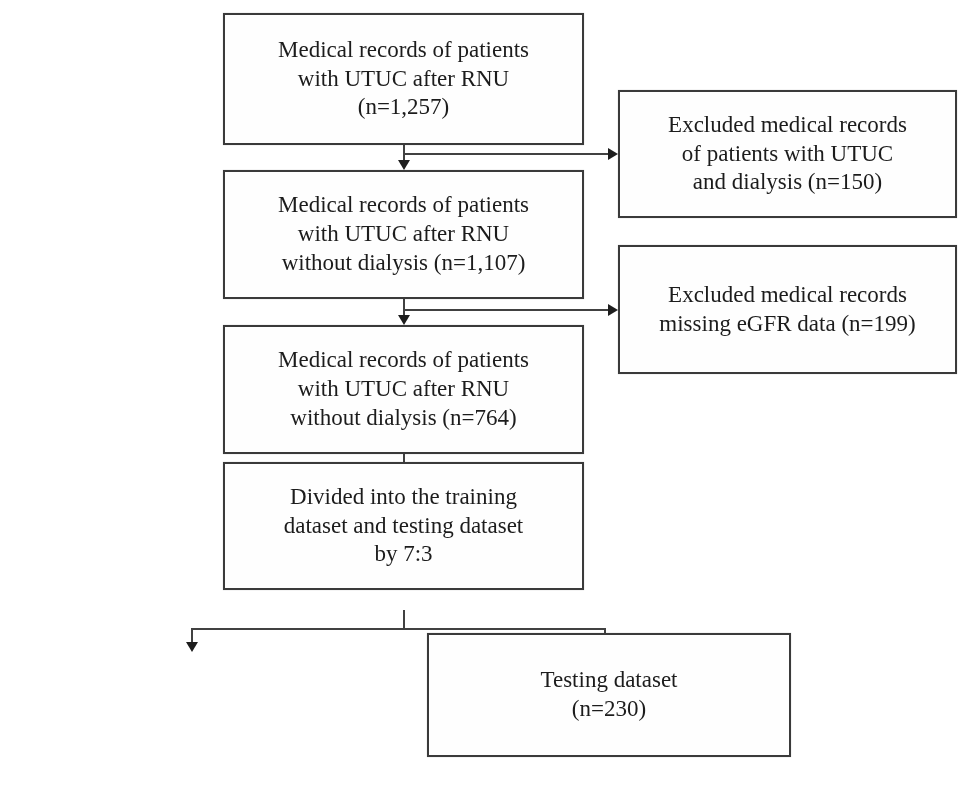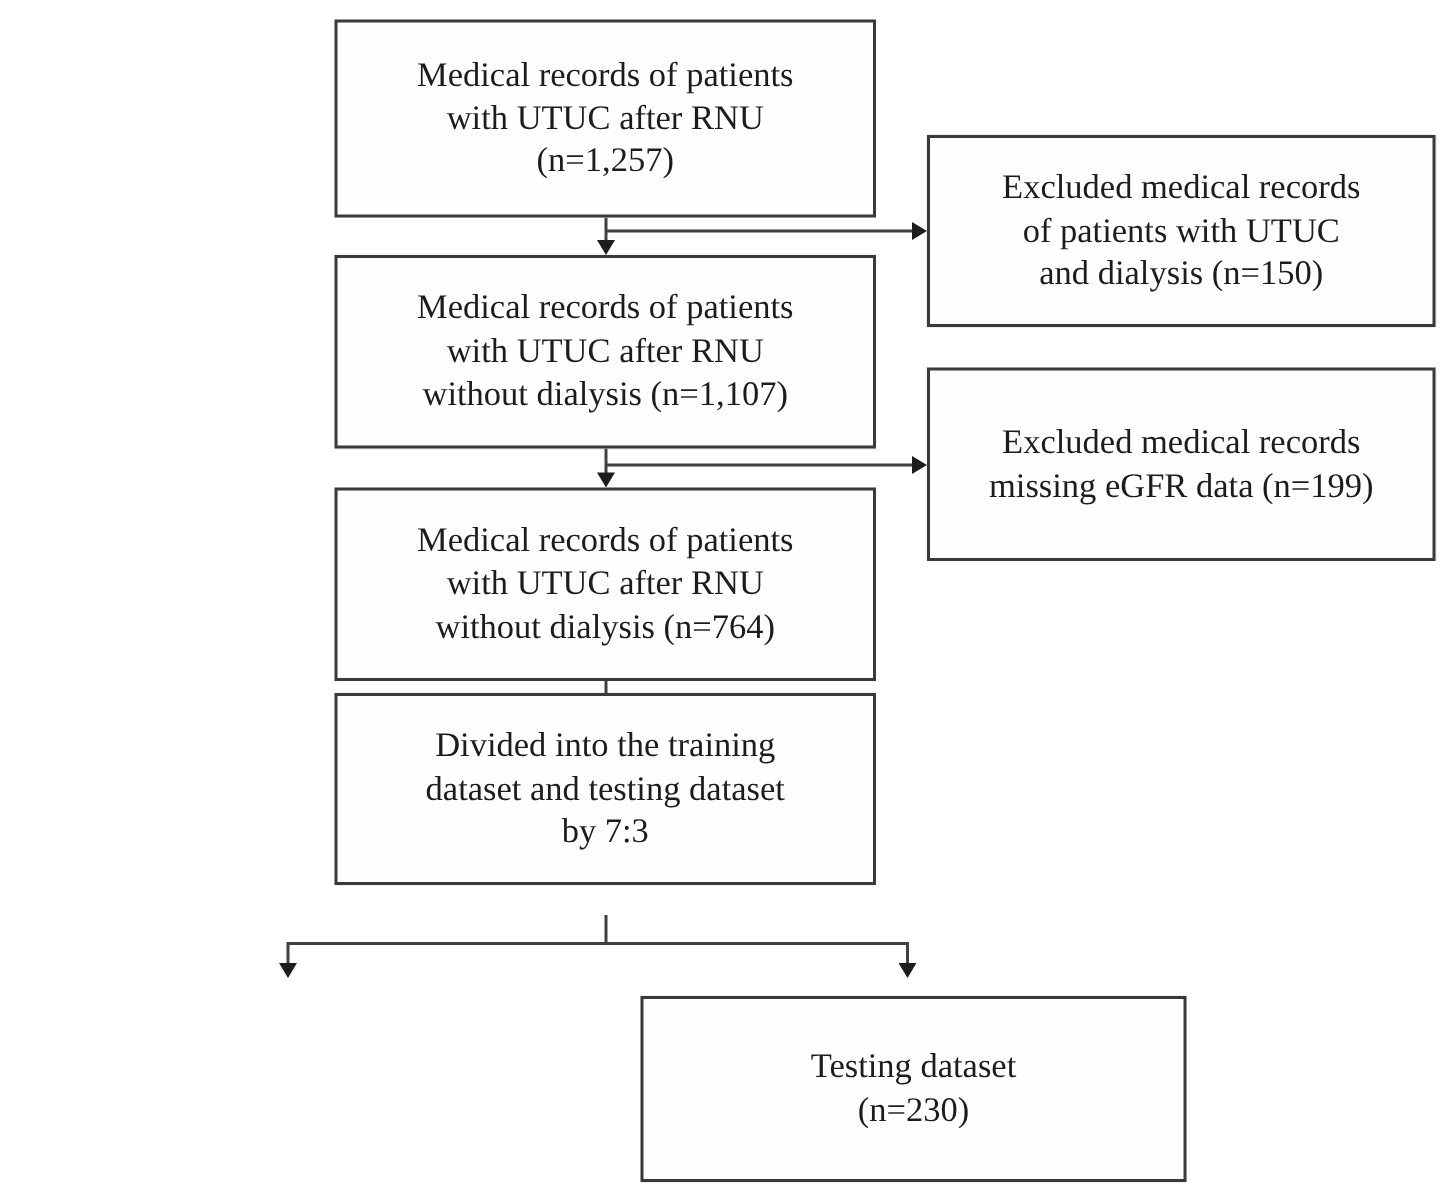--- a/index.html
+++ b/index.html
@@ -33,21 +33,21 @@
   
   .box-total      { left: 223px; top: 13px;  width: 361px; height: 132px; }
   .box-no-dial-1  { left: 223px; top: 170px; width: 361px; height: 129px; }
   .box-no-dial-2  { left: 223px; top: 325px; width: 361px; height: 129px; }
   .box-divided    { left: 223px; top: 462px; width: 361px; height: 128px; }
   
   .box-excl-1     { left: 618px; top: 90px;  width: 339px; height: 128px; }
   .box-excl-2     { left: 618px; top: 245px; width: 339px; height: 129px; }
   
   .box-training   { left: 15px;  top: 652px; width: 364px; height: 124px; }
-  .box-testing    { left: 427px; top: 664px; width: 364px; height: 124px; }
+  .box-testing    { left: 427px; top: 633px; width: 364px; height: 124px; }
 
   .connectors {
     position: absolute;
     left: 0;
     top: 0;
     width: 969px;
     height: 795px;
     pointer-events: none;
   }
   .connectors polyline, .connectors line {

